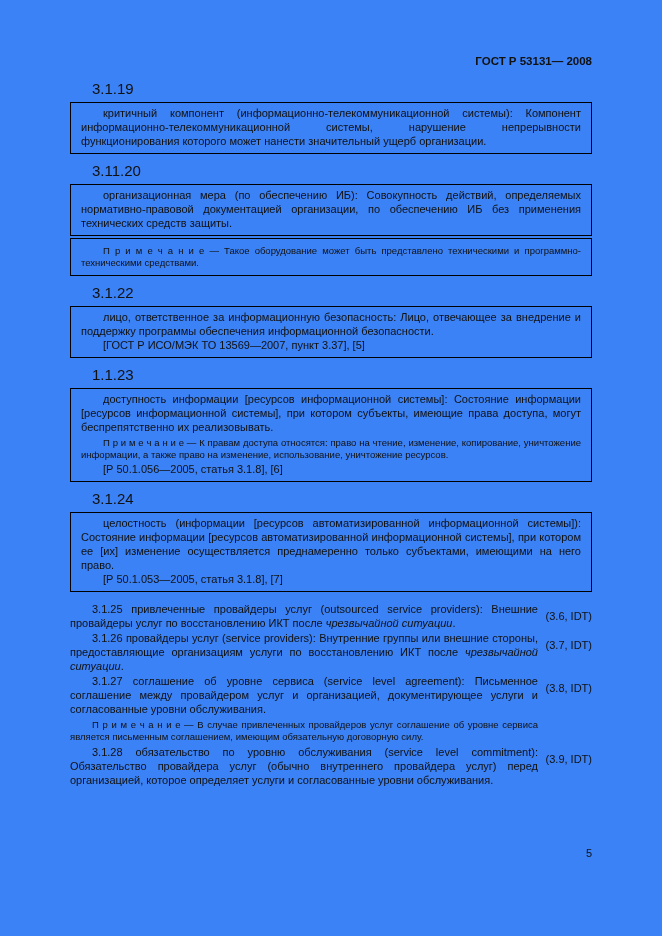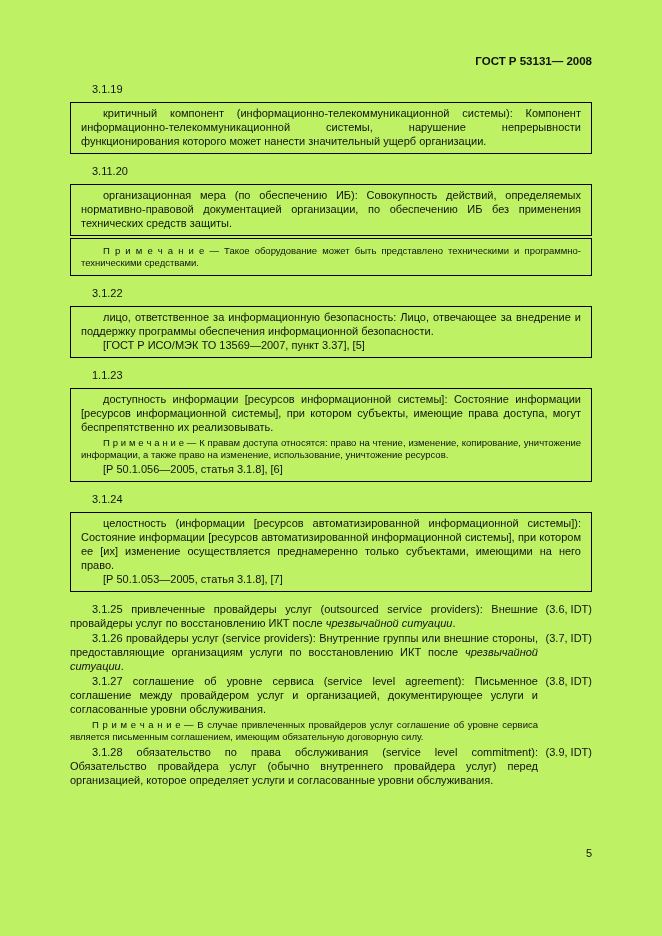--- a/index.html
+++ b/index.html
@@ -5,36 +5,36 @@
   html, body {
     margin: 0;
     padding: 0;
     background: #e8e8e8;
   }
   .page {
     position: relative;
     width: 662px;
     height: 936px;
     margin: 0 auto;
-    background: #bef264;
+    background: #3b82f6;
     font-family: "Liberation Sans", "DejaVu Sans", sans-serif;
     color: #111111;
     box-sizing: border-box;
     padding: 54px 70px 0 70px;
     overflow: hidden;
   }
   .doc-header {
     text-align: right;
     font-size: 11.5px;
     font-weight: bold;
     line-height: 14px;
     margin-bottom: 14px;
   }
   .clause-num {
-    font-size: 11px;
+    font-size: 15px;
     line-height: 14px;
     margin: 10px 0 6px 0;
     padding-left: 22px;
   }
   .defbox {
     border: 1px solid #000000;
     padding: 3px 10px 5px 10px;
     margin-bottom: 2px;
   }
   .para {
@@ -67,20 +67,21 @@
   }
   .term-text {
     width: 468px;
   }
   .term-ref {
     margin-left: auto;
     font-size: 11px;
     line-height: 14px;
     white-space: nowrap;
     padding-top: 0;
+    margin-top: 7px;
   }
   .it { font-style: italic; }
   b { font-weight: normal; }
   .page-number {
     position: absolute;
     right: 70px;
     bottom: 76px;
     font-size: 11px;
     line-height: 14px;
   }
@@ -144,21 +145,21 @@
     <div class="term-row">
       <div class="term-text">
         <p class="para"><span>3.1.27</span> <b>соглашение об уровне сервиса</b><span> (service level agreement): Письменное соглашение между провайдером услуг и организацией, документирующее услуги и согласованные уровни обслуживания.</span></p>
         <p class="note">П р и м е ч а н и е — В случае привлеченных провайдеров услуг соглашение об уровне сервиса является письменным соглашением, имеющим обязательную договорную силу.</p>
       </div>
       <div class="term-ref">(3.8, IDT)</div>
     </div>
 
     <div class="term-row">
       <div class="term-text">
-        <p class="para"><span>3.1.28</span> <b>обязательство по права обслуживания</b><span> (service level commitment): Обязательство провайдера услуг (обычно внутреннего провайдера услуг) перед организацией, которое определяет услуги и согласованные уровни обслуживания.</span></p>
+        <p class="para"><span>3.1.28</span> <b>обязательство по уровню обслуживания</b><span> (service level commitment): Обязательство провайдера услуг (обычно внутреннего провайдера услуг) перед организацией, которое определяет услуги и согласованные уровни обслуживания.</span></p>
       </div>
       <div class="term-ref">(3.9, IDT)</div>
     </div>
 
   </div>
 
   <div class="page-number">5</div>
 
 </div>
 

